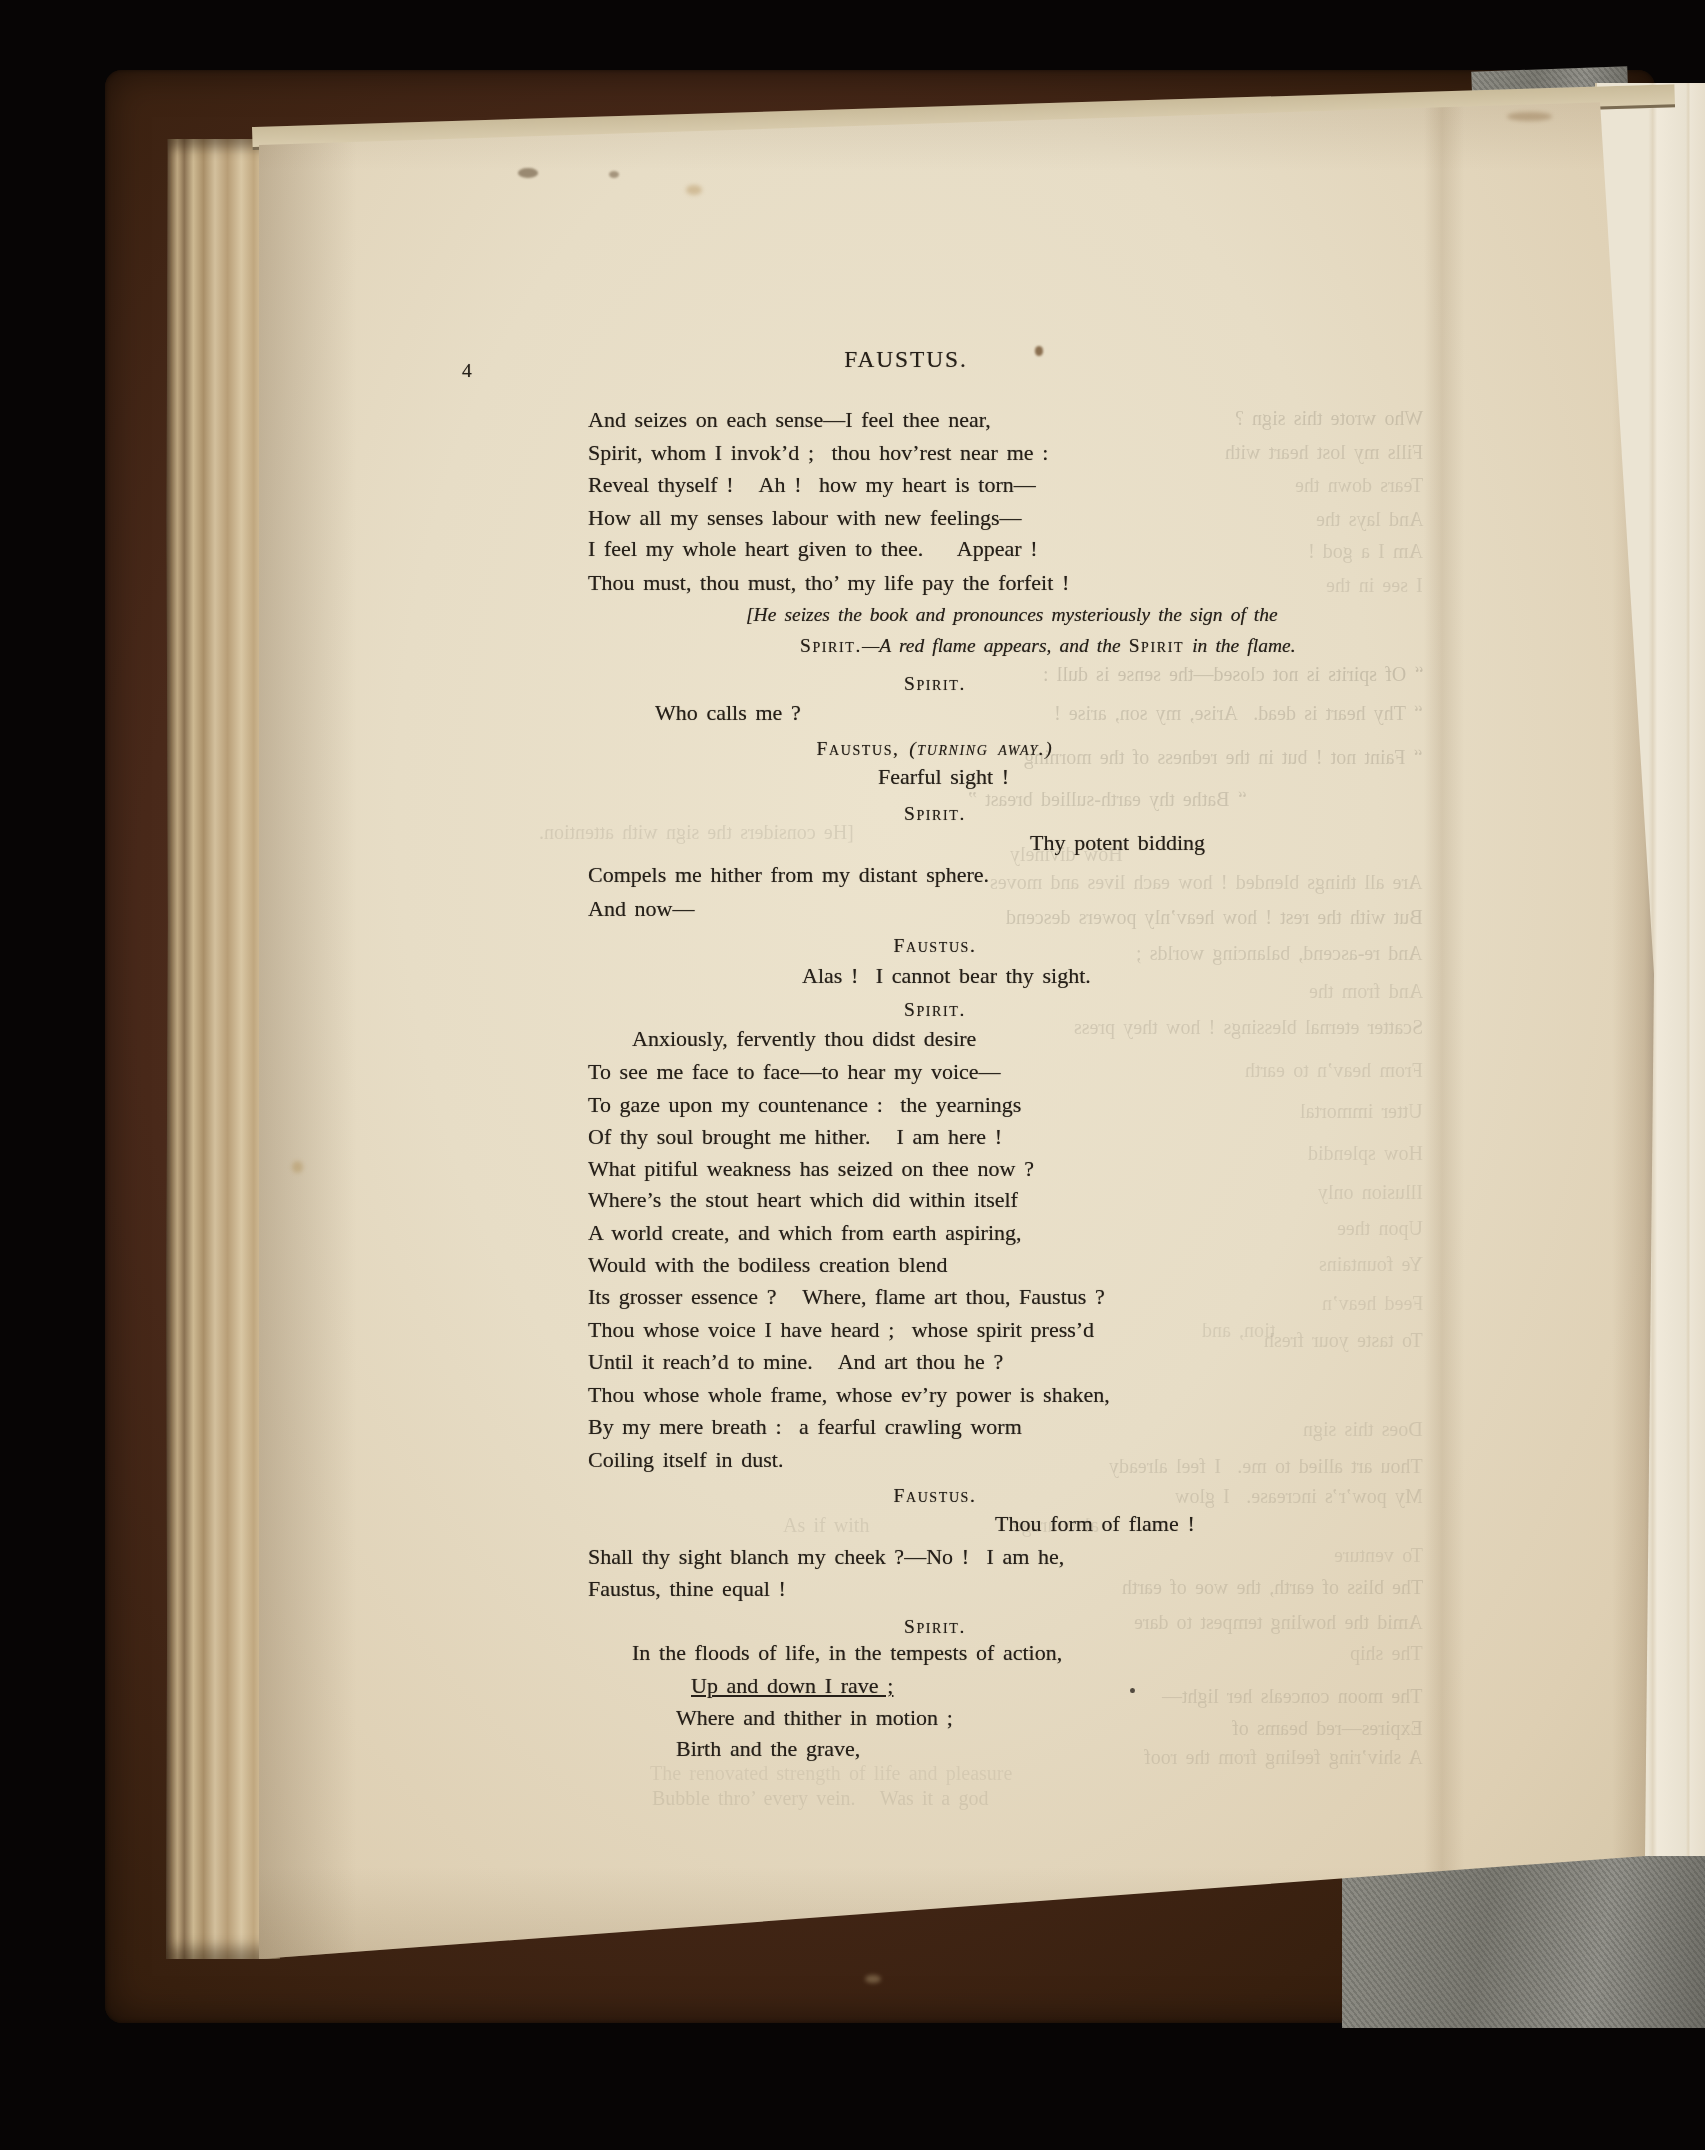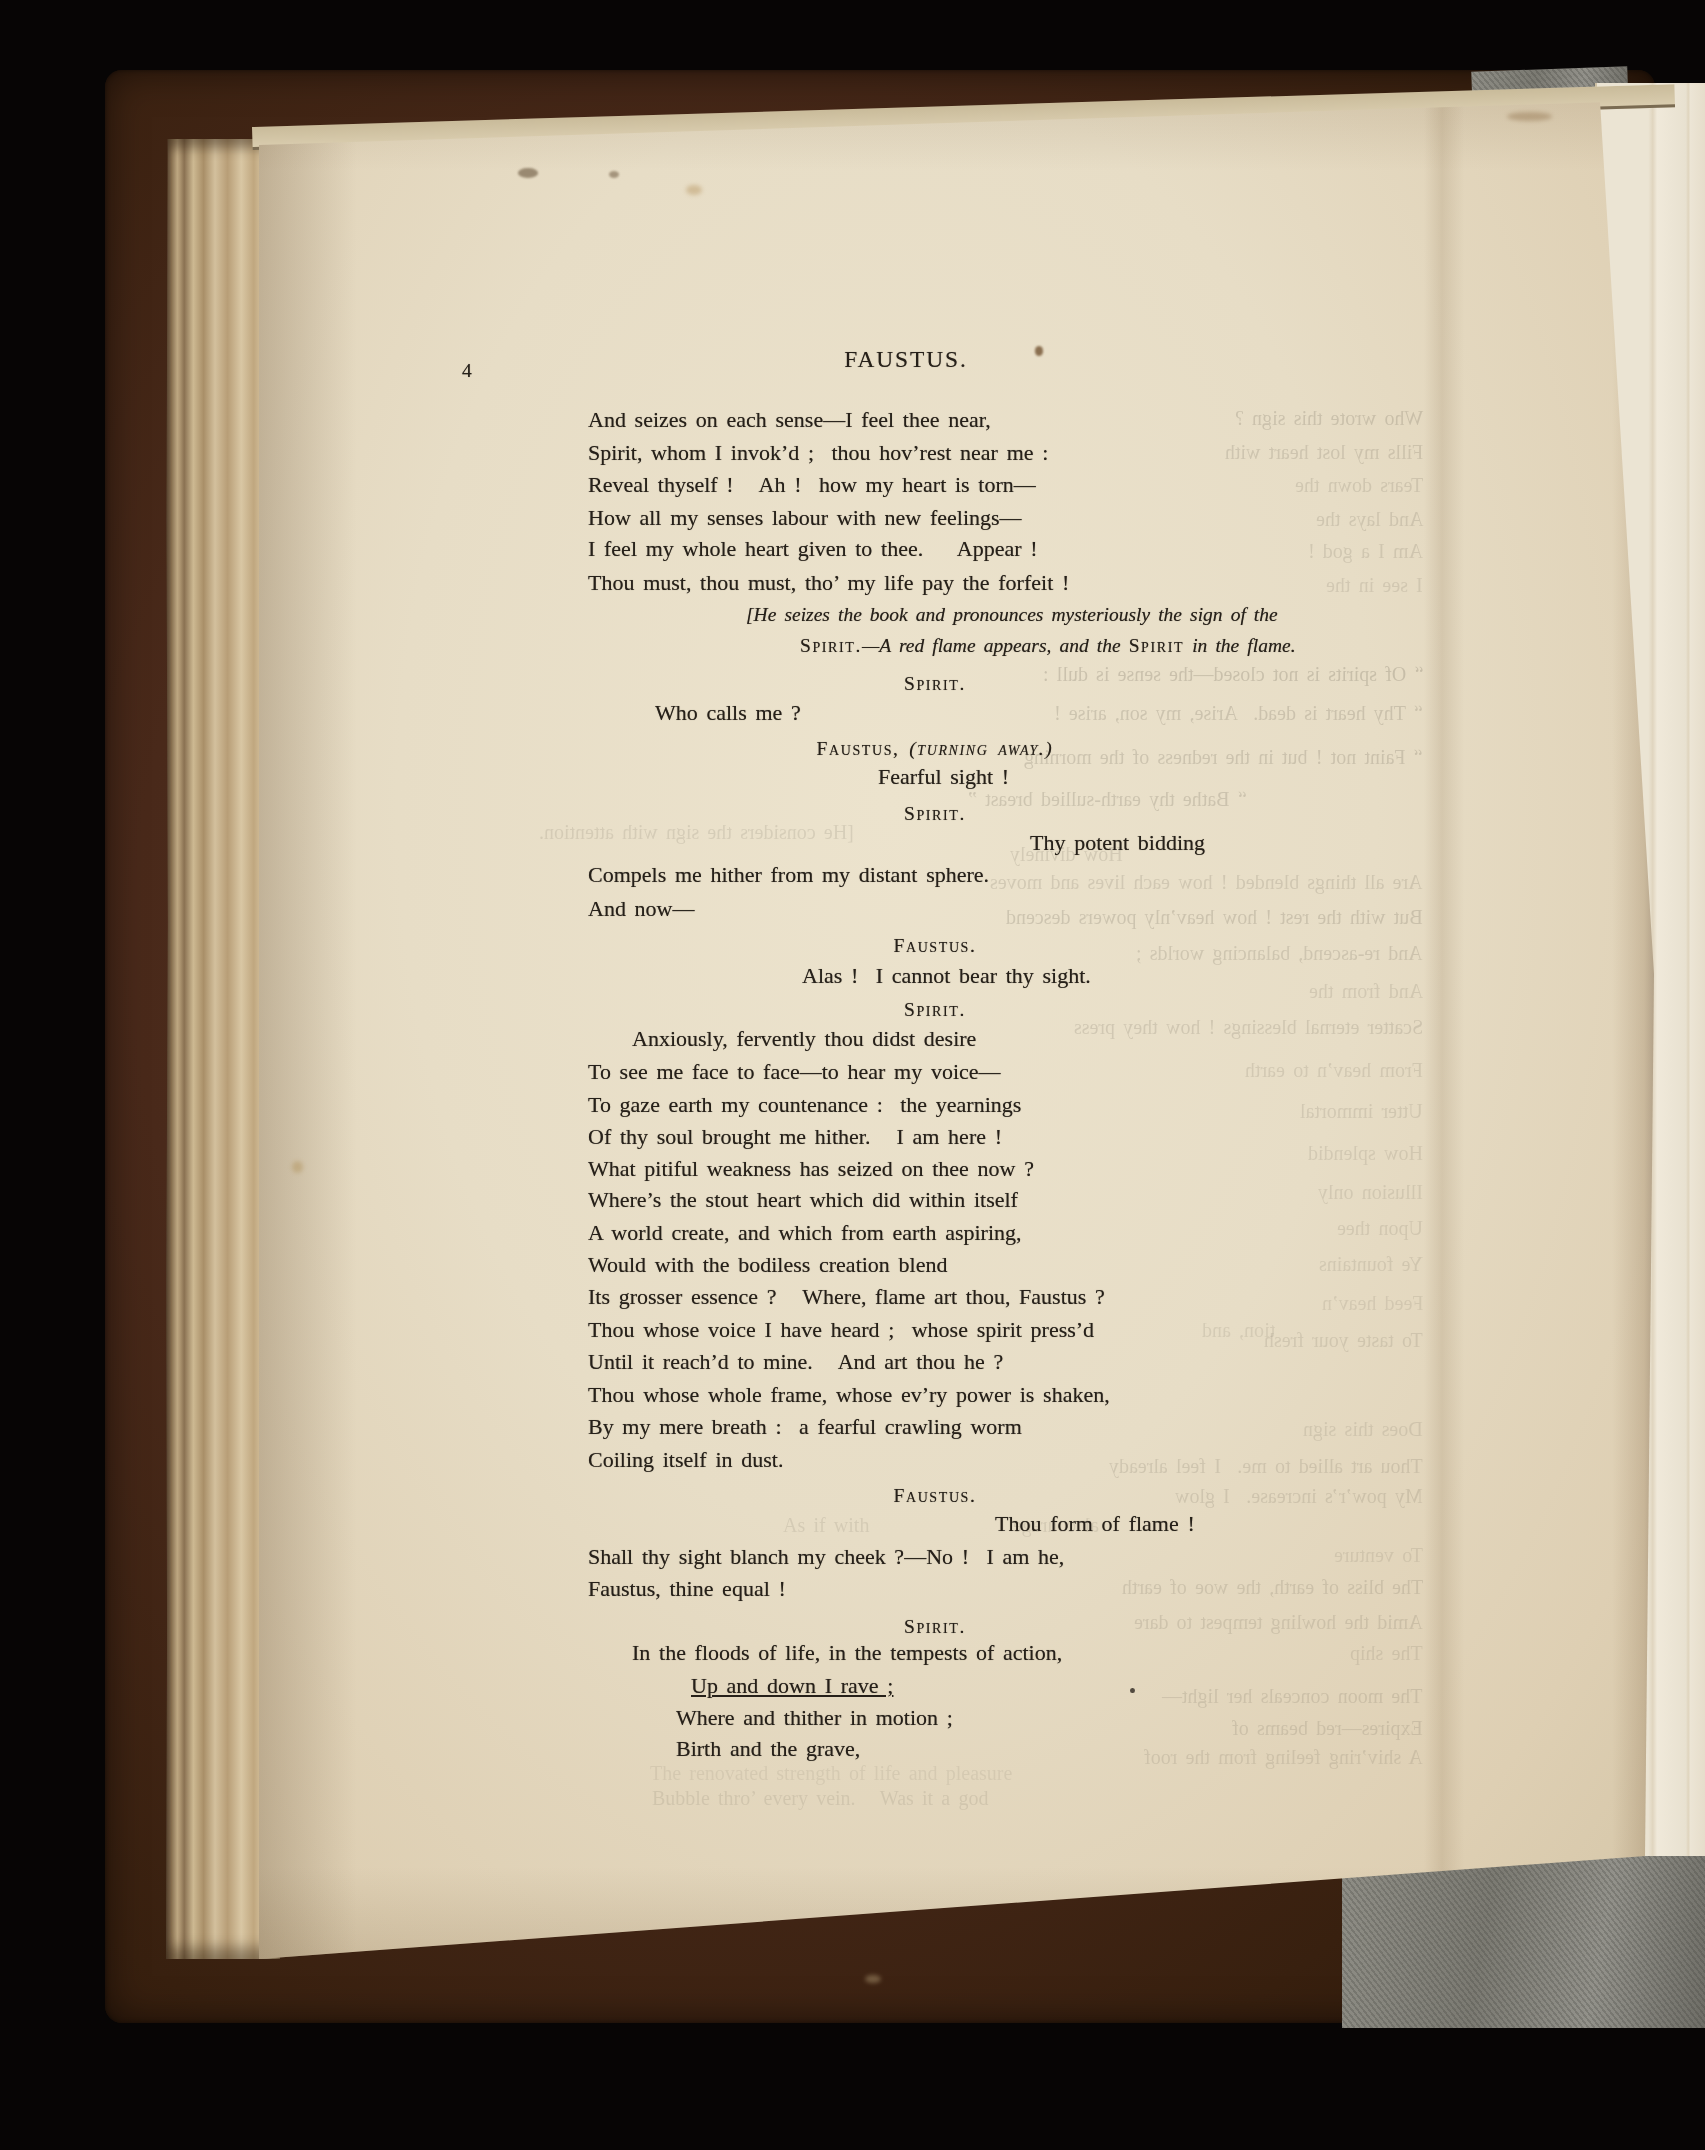--- a/index.html
+++ b/index.html
@@ -128,21 +128,21 @@
     <div class="line b" style="left: 878px; top: 766px;">Fearful sight !</div>
     <div class="line sp ctr" style="top: 804px;">Spirit.</div>
     <div class="line b" style="left: 1030px; top: 832px;">Thy potent bidding</div>
     <div class="line b" style="left: 588px; top: 864px;">Compels me hither from my distant sphere.</div>
     <div class="line b" style="left: 588px; top: 898px;">And now—</div>
     <div class="line sp ctr" style="top: 936px;">Faustus.</div>
     <div class="line b" style="left: 802px; top: 965px;">Alas !  I cannot bear thy sight.</div>
     <div class="line sp ctr" style="top: 1000px;">Spirit.</div>
     <div class="line b" style="left: 632px; top: 1028px;">Anxiously, fervently thou didst desire</div>
     <div class="line b" style="left: 588px; top: 1061px;">To see me face to face—to hear my voice—</div>
-    <div class="line b" style="left: 588px; top: 1094px;">To gaze earth my countenance :  the yearnings</div>
+    <div class="line b" style="left: 588px; top: 1094px;">To gaze upon my countenance :  the yearnings</div>
     <div class="line b" style="left: 588px; top: 1126px;">Of thy soul brought me hither.   I am here !</div>
     <div class="line b" style="left: 588px; top: 1158px;">What pitiful weakness has seized on thee now ?</div>
     <div class="line b" style="left: 588px; top: 1189px;">Where’s the stout heart which did within itself</div>
     <div class="line b" style="left: 588px; top: 1222px;">A world create, and which from earth aspiring,</div>
     <div class="line b" style="left: 588px; top: 1254px;">Would with the bodiless creation blend</div>
     <div class="line b" style="left: 588px; top: 1286px;">Its grosser essence ?   Where, flame art thou, Faustus ?</div>
     <div class="line b" style="left: 588px; top: 1319px;">Thou whose voice I have heard ;  whose spirit press’d</div>
     <div class="line b" style="left: 588px; top: 1351px;">Until it reach’d to mine.   And art thou he ?</div>
     <div class="line b" style="left: 588px; top: 1384px;">Thou whose whole frame, whose ev’ry power is shaken,</div>
     <div class="line b" style="left: 588px; top: 1416px;">By my mere breath :  a fearful crawling worm</div>

